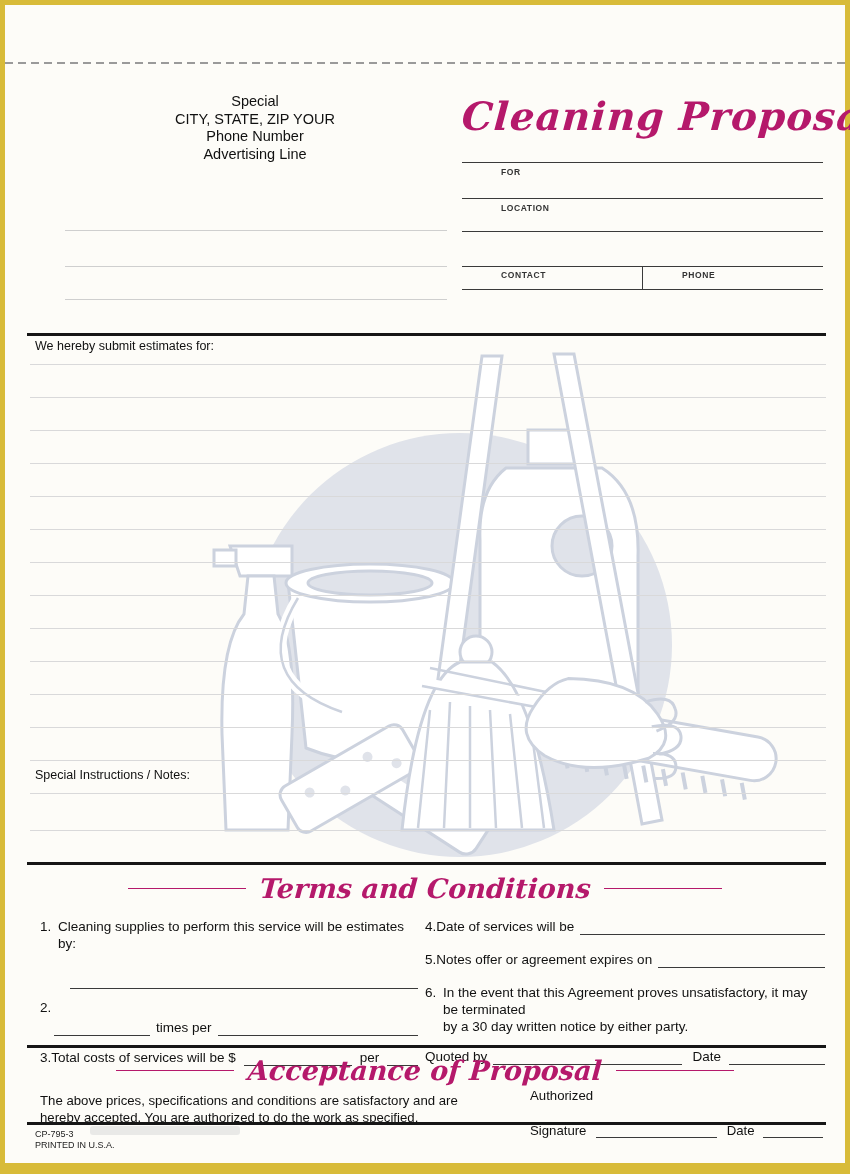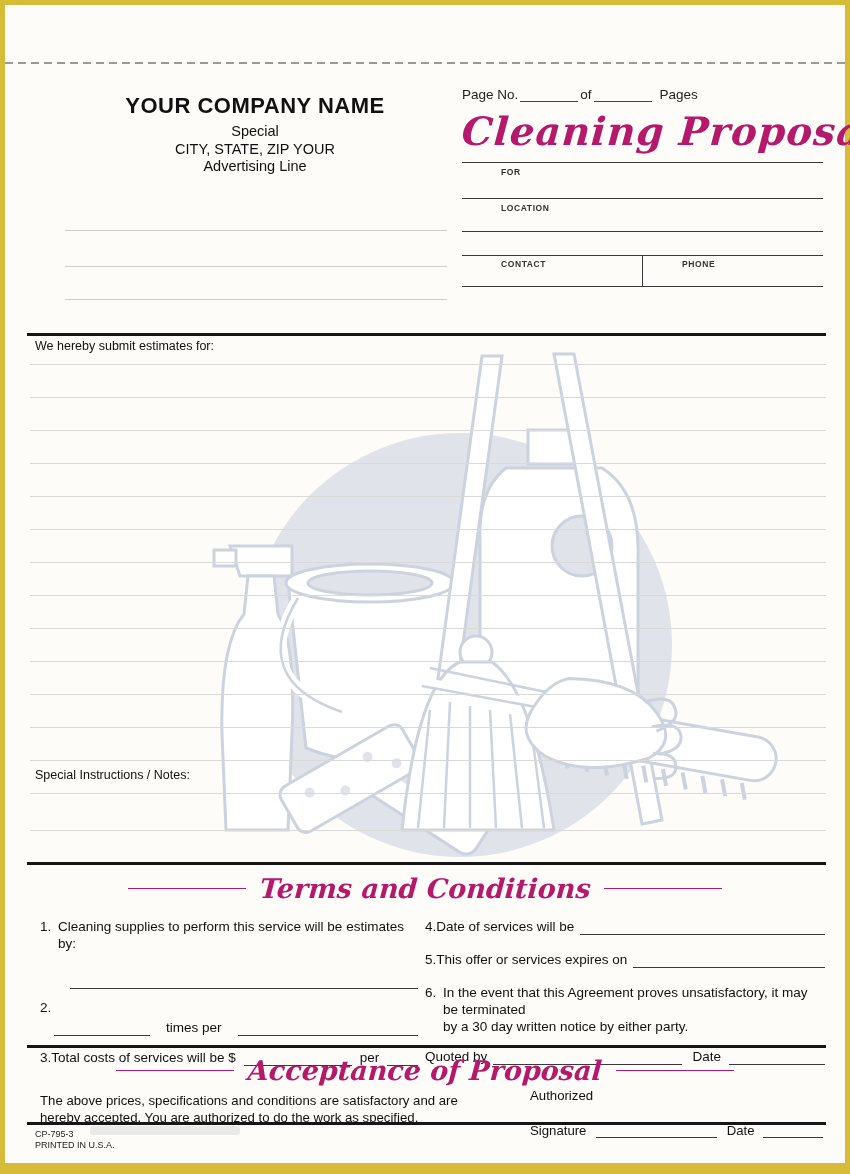--- a/index.html
+++ b/index.html
@@ -25,21 +25,21 @@
   .gray-rule { position:absolute; left:60px; width:382px; border-top:1px solid #cfcfcf; }
 
   #hdr-right { position:absolute; left:457px; top:82px; width:361px; }
   .pageno { font-size:13.5px; color:#222; display:flex; align-items:flex-end; }
   .pageno .blank { display:inline-block; width:58px; border-bottom:1.2px solid #444; height:14px; margin:0 2px; }
   .script { font-family:"DejaVu Serif","Liberation Serif",serif; font-style:italic; font-weight:bold; color:#b5196b; }
   #title { font-size:39px; letter-spacing:1px; margin-top:6px; transform:skewX(-4deg); white-space:nowrap; }
   .fld-label { font-size:8.5px; letter-spacing:.6px; color:#333; font-weight:bold;padding-left:34px; }
   .fld-line { position:absolute; left:457px; width:361px; border-top:1.3px solid #3a3a3a; }
   #contact-box {
-    position:absolute; left:457px; top:250px; width:361px; height:32px;
+    position:absolute; left:457px; top:261px; width:361px; height:24px;
     border-top:1.3px solid #3a3a3a; border-bottom:1.3px solid #3a3a3a;
   }
   #contact-box .divider { position:absolute; left:180px; top:0; bottom:0; width:1.2px; background:#3a3a3a; }
   #contact-box .fld-label { position:absolute; top:3px; }
 
   
   .thick { position:absolute; left:22px; width:799px; height:2.6px; background:#161616; }
   .sec-label { position:absolute; left:30px; font-size:12.5px; color:#111; }
   .ruled { position:absolute; left:25px; width:796px; border-top:1px solid #d9d9da; z-index:2; }
   #watermark { position:absolute; left:125px; top:345px; z-index:1; }
@@ -62,37 +62,30 @@
   .smudge { position:absolute; left:85px; top:1121px; width:150px; height:9px; background:#e9e9e7; border-radius:3px; }
 </style>
 </head>
 <body>
 
 <div id="paper">
 
   <div class="perforation"></div>
 
   <div id="company">
-    <div class="name">YOUR COMPANY NAME</div>
     <div class="line">Special</div>
     <div class="line">CITY, STATE, ZIP YOUR</div>
+    <div class="line">Phone Number</div>
     <div class="line">Advertising Line</div>
   </div>
   <div class="gray-rule" style="top:225px"></div>
   <div class="gray-rule" style="top:261px"></div>
   <div class="gray-rule" style="top:294px"></div>
 
   <div id="hdr-right">
-    <div class="pageno">
-      <span>Page No.</span>
-        <span class="blank"></span>
-        <span>of</span>
-        <span class="blank"></span>
-        <span style="margin-left:6px">Pages</span>
-    </div>
     <div id="title" class="script">Cleaning Proposal</div>
   </div>
   <div class="fld-line" style="top:157px"></div>
   <div class="fld-label" style="position:absolute;left:462px;top:162px">FOR</div>
   <div class="fld-line" style="top:193px"></div>
   <div class="fld-label" style="position:absolute;left:462px;top:198px">LOCATION</div>
   <div class="fld-line" style="top:226px"></div>
   <div id="contact-box">
     <span class="fld-label" style="left:5px">CONTACT</span>
     <span class="fld-label" style="left:186px">PHONE</span>
@@ -190,41 +183,41 @@
       <span>Cleaning supplies to perform this service will be estimates by:</span>
     </div>
     <div class="row" style="margin:24px 0 0 30px">
       <span class="wline grow"></span>
     </div>
     <div class="titem" style="margin-top:10px">
       <span class="num">2.</span>
     </div>
     <div class="row" style="margin:3px 0 0 14px">
       <span class="wline" style="width:96px"></span>
-      <span style="margin:0 16px">times per</span>
+      <span style="margin:0 6px">times per</span>
       <span class="wline grow"></span>
     </div>
     <div class="row" style="margin-top:13px">
       <span class="num">3.</span>
       <span>Total costs of services will be $</span>
       <span class="wline" style="width:108px;margin:0 8px"></span>
       <span>per</span>
       <span class="wline grow" style="margin-left:8px"></span>
     </div>
   </div>
 
   <div class="tcol" style="left:420px; top:913px; width:400px">
     <div class="row">
       <span class="num">4.</span>
       <span>Date of services will be</span>
       <span class="wline grow" style="margin-left:6px"></span>
     </div>
     <div class="row" style="margin-top:16px">
       <span class="num">5.</span>
-      <span>This offer or services expires on</span>
+      <span>Notes offer or agreement expires on</span>
       <span class="wline grow" style="margin-left:6px"></span>
     </div>
     <div class="titem" style="margin-top:16px">
       <span class="num">6.</span>
       <span><span>In the event that this Agreement proves unsatisfactory, it may be terminated</span><br><span>by a 30 day written notice by either party.</span></span>
     </div>
     <div class="row" style="margin-top:13px">
       <span>Quoted by</span>
       <span class="wline grow" style="margin:0 10px 0 6px"></span>
       <span>Date</span>

